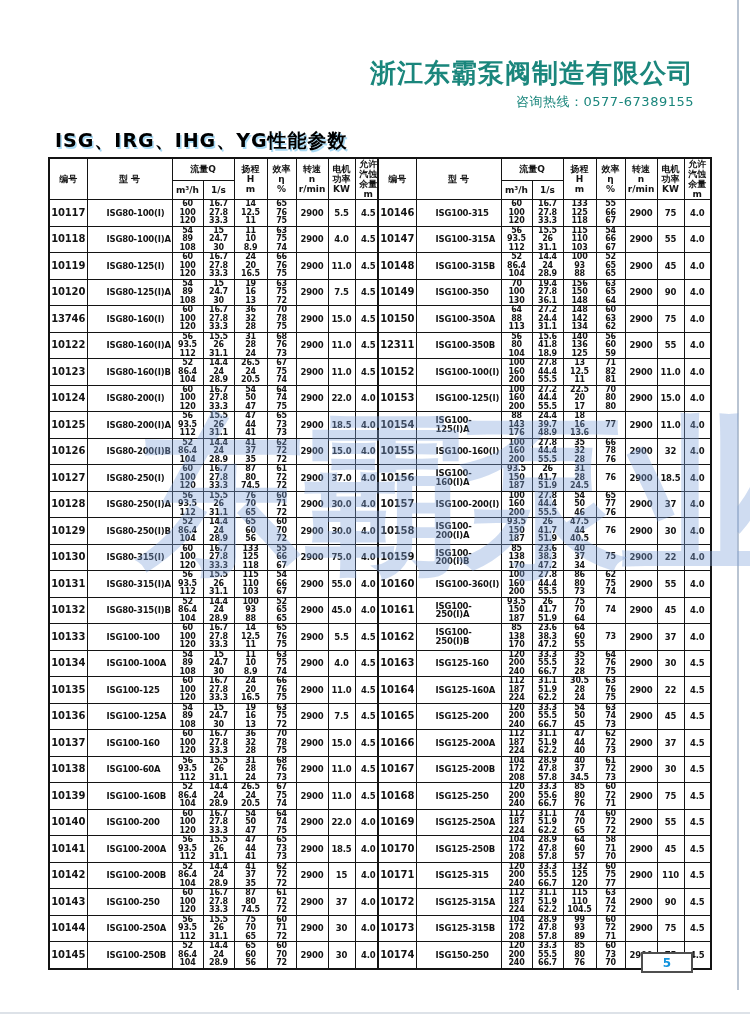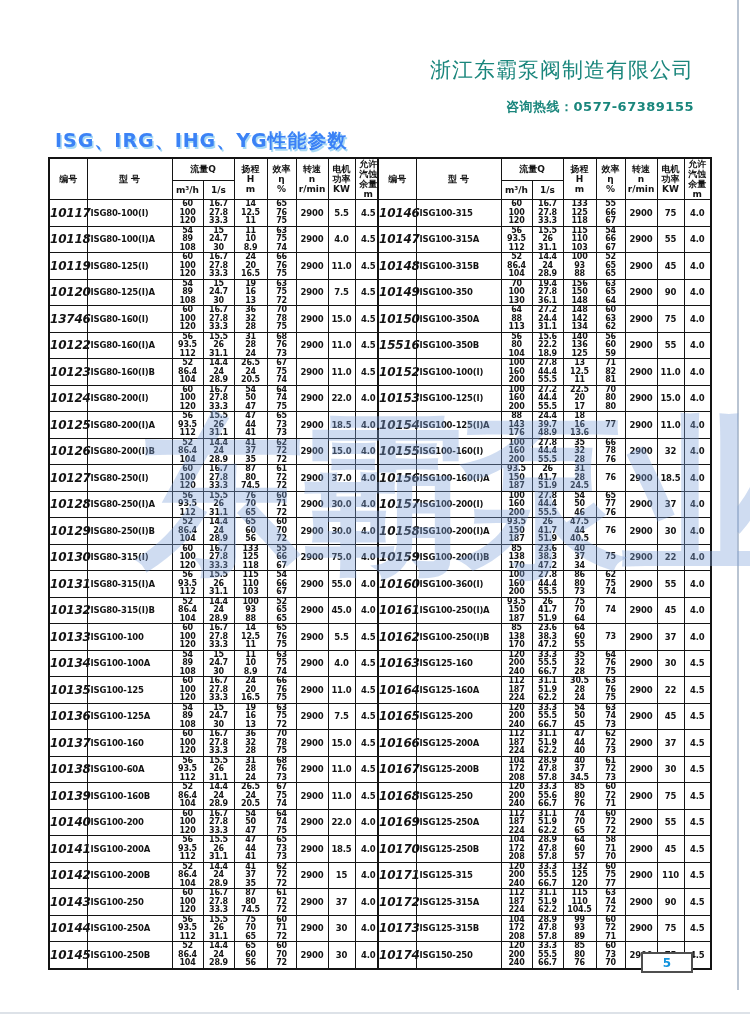--- a/index.html
+++ b/index.html
@@ -1,41 +1,41 @@
 <!DOCTYPE html>
 <html><head>
 <meta charset="utf-8">
 <style>
   html,body{margin:0;padding:0;}
   body{
     width:750px;height:1024px;position:relative;background:#ffffff;
     font-family:"DejaVu Sans","Liberation Sans",sans-serif;overflow:hidden;
   }
   .company{position:absolute;top:56px;right:56px;text-align:right;color:#1a867c;z-index:2;}
-  .company .name{font-size:21px;font-weight:normal;letter-spacing:1px;}
-  .company .hotline{font-size:13px;font-weight:bold;margin-top:14px;letter-spacing:.5px;}
+  .company .name{font-size:26px;font-weight:bold;letter-spacing:1px;}
+  .company .hotline{font-size:13px;font-weight:normal;margin-top:2px;letter-spacing:.5px;}
   .page-title{
-    position:absolute;left:55px;top:128px;font-size:19px;font-weight:bold;color:#3b82f6;
+    position:absolute;left:55px;top:128px;font-size:19px;font-weight:bold;color:#000000;
     letter-spacing:1px;text-shadow:1.5px 1.5px 0 rgba(60,170,230,.45);z-index:2;
   }
   .spec-table{
     position:absolute;top:157px;width:326px;border-collapse:collapse;table-layout:fixed;
     border:2px solid #141414;background:#fff;z-index:1;
   }
   .spec-table.left{left:48px;}
   .spec-table.right{left:377px;}
   .spec-table th,.spec-table td{
     border:1px solid #141414;padding:0;text-align:center;color:#141414;font-weight:bold;
   }
   .spec-table th{font-size:9px;line-height:10px;white-space:pre-line;}
   .spec-table thead tr:first-child th{height:20px;}
   .spec-table thead tr:last-child th{height:18px;margin-top:48px;}
   .spec-table td{font-size:8px;line-height:8.5px;height:24px;white-space:pre-line;letter-spacing:-0.2px;}
-  .spec-table td.c-id{font-size:12px;font-style:italic;}
-  .spec-table td.c-model{text-align:left;padding-left:3px;font-size:8.5px;}
+  .spec-table td.c-id{font-size:10px;}
+  .spec-table td.c-model{text-align:left;padding-left:19px;font-size:8.5px;}
   .spec-table td.c-speed,.spec-table td.c-power,.spec-table td.c-npsh{font-size:8.5px;}
   .watermark{
     position:absolute;left:88px;top:412px;font-size:168px;line-height:1;font-weight:bold;
     color:rgba(128,162,218,0.38);letter-spacing:-6px;z-index:3;pointer-events:none;white-space:nowrap;margin-left:48px;
   }
   .page-num-box{
     position:absolute;left:641px;top:952px;width:48px;height:17px;border:2px solid #4f4f4f;
     display:flex;align-items:center;justify-content:center;z-index:2;background:#fff;
   }
   .page-num-box span{color:#1193dd;font-size:12px;font-weight:bold;line-height:1;}
@@ -776,27 +776,27 @@
 142
 134</td>
         <td class="c-eff">60
 63
 62</td>
         <td class="c-speed">2900</td>
         <td class="c-power">75</td>
         <td class="c-npsh">4.0</td>
       </tr>
       <tr>
-        <td class="c-id">15516</td>
+        <td class="c-id">12311</td>
         <td class="c-model">ISG100-350B</td>
         <td class="c-m3h">56
 80
 104</td>
         <td class="c-ls">15.6
-22.2
+41.8
 18.9</td>
         <td class="c-head">140
 136
 125</td>
         <td class="c-eff">56
 60
 59</td>
         <td class="c-speed">2900</td>
         <td class="c-power">55</td>
         <td class="c-npsh">4.0</td>

